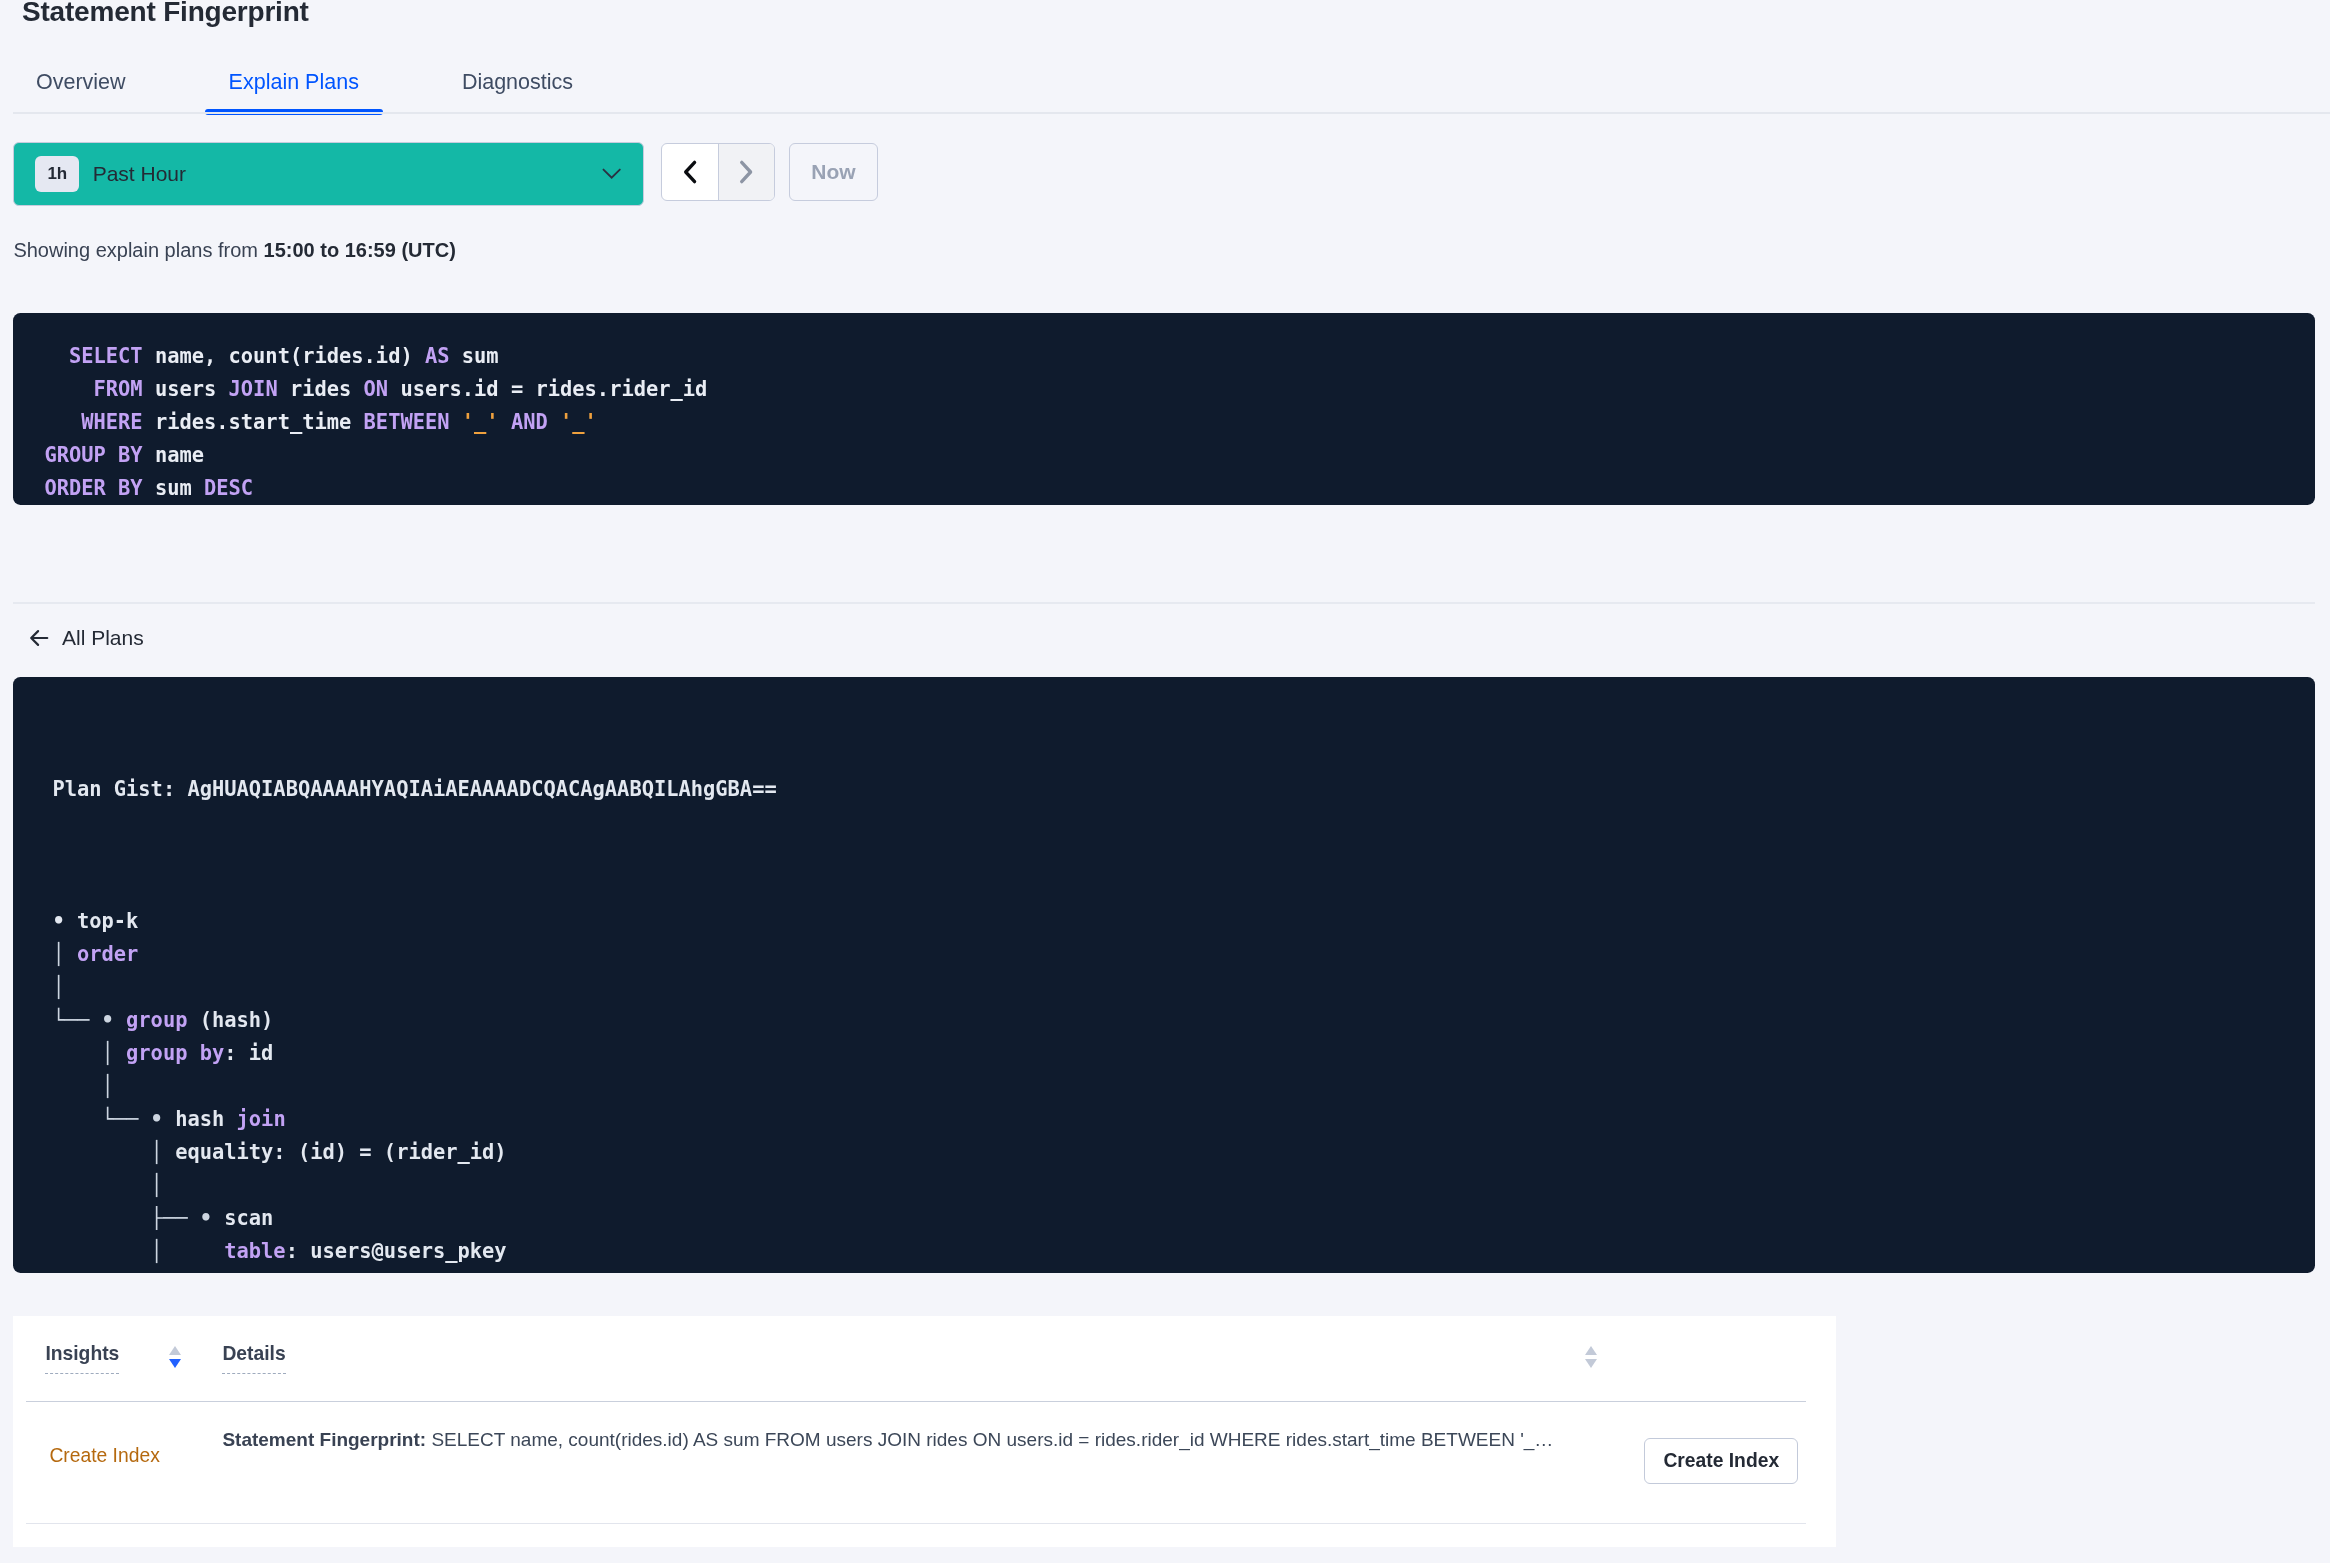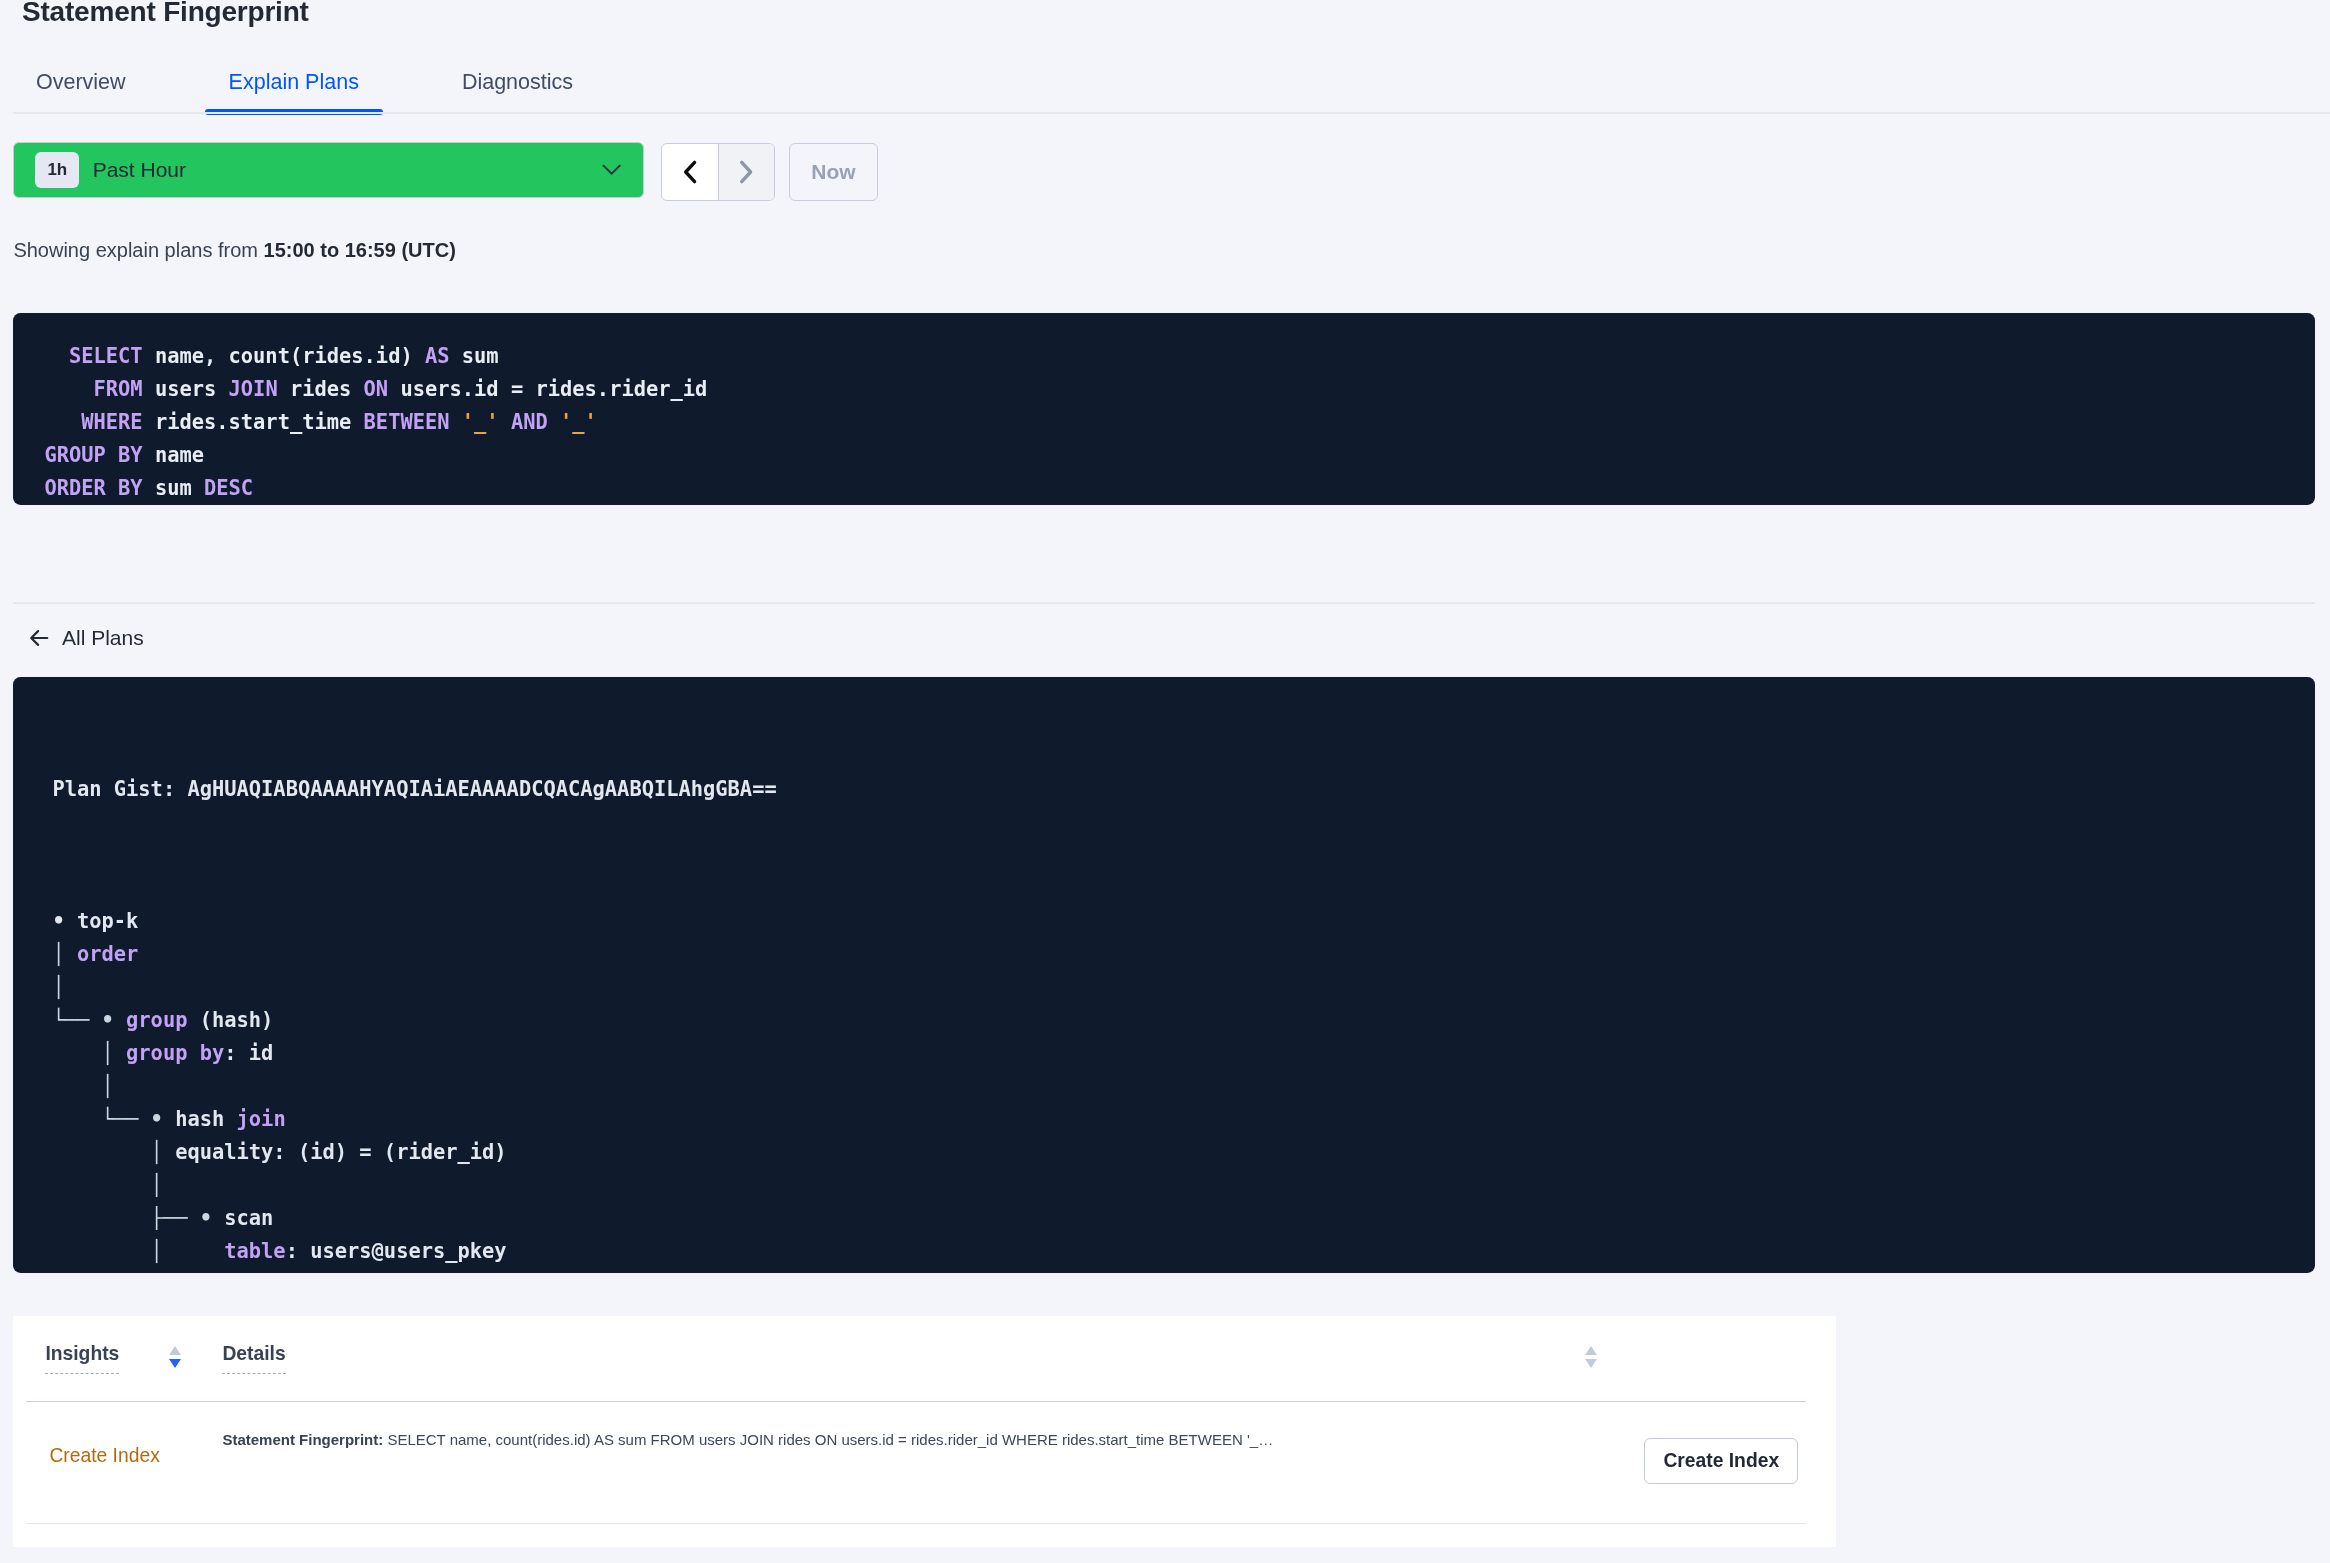--- a/index.html
+++ b/index.html
@@ -30,22 +30,22 @@
   .tab.active::after{
     content:""; position:absolute; left:0; right:0; bottom:-1.5px;
     height:6px; border-radius:3px; background:#0055ff;
   }
   .tabs-divider{
     position:absolute; left:13.4px; top:112px; width:2317px; height:1.5px;
     background:#e4e7ee;
   }
   
   .dropdown{
-    position:absolute; left:13.4px; top:142px; width:631px; height:56px;
-    background:#22c55e; border:1.5px solid #c6ccdd; border-radius:6px;
+    position:absolute; left:13.4px; top:142px; width:631px; height:64px;
+    background:#14b8a6; border:1.5px solid #c6ccdd; border-radius:6px;
     display:flex; align-items:center; cursor:pointer;
   }
   .interval-badge{
     margin-left:21px; background:#e5e8f2; border-radius:6px;
     padding:8.2px 12px; font-size:17px; font-weight:700; color:#242a35;
   }
   .dropdown-label{ margin-left:13.4px; font-size:21px; color:#242a35; }
   .dropdown-caret{ margin-left:auto; margin-right:22px; display:flex; }
   .pager{
     position:absolute; left:661px; top:143px; height:58px; width:114px;
@@ -125,21 +125,21 @@
   .trow::after{
     content:""; position:absolute; left:12.6px; right:30px; bottom:0;
     height:1.5px; background:#e2e5ed;
   }
   .insight-link{
     position:absolute; left:36px; top:43px;
     font-size:19.3px; color:#b5690f; cursor:pointer;
   }
   .details-cell{
     position:absolute; left:209px; top:19.3px; width:1411px;
-    font-size:15px; color:#3c4758;
+    font-size:19px; color:#3c4758;
   }
   .details-cell .dline{ line-height:37px; white-space:nowrap; overflow:hidden; }
   .details-cell b{ color:#394253; }
   .create-index-button{
     position:absolute; left:1631px; top:36px; height:46px;
     padding:0 18px; background:#ffffff;
     border:1.5px solid #c3cada; border-radius:6px;
     display:flex; align-items:center; justify-content:center;
     font-size:19.3px; font-weight:700; color:#242a35; cursor:pointer;
   }

